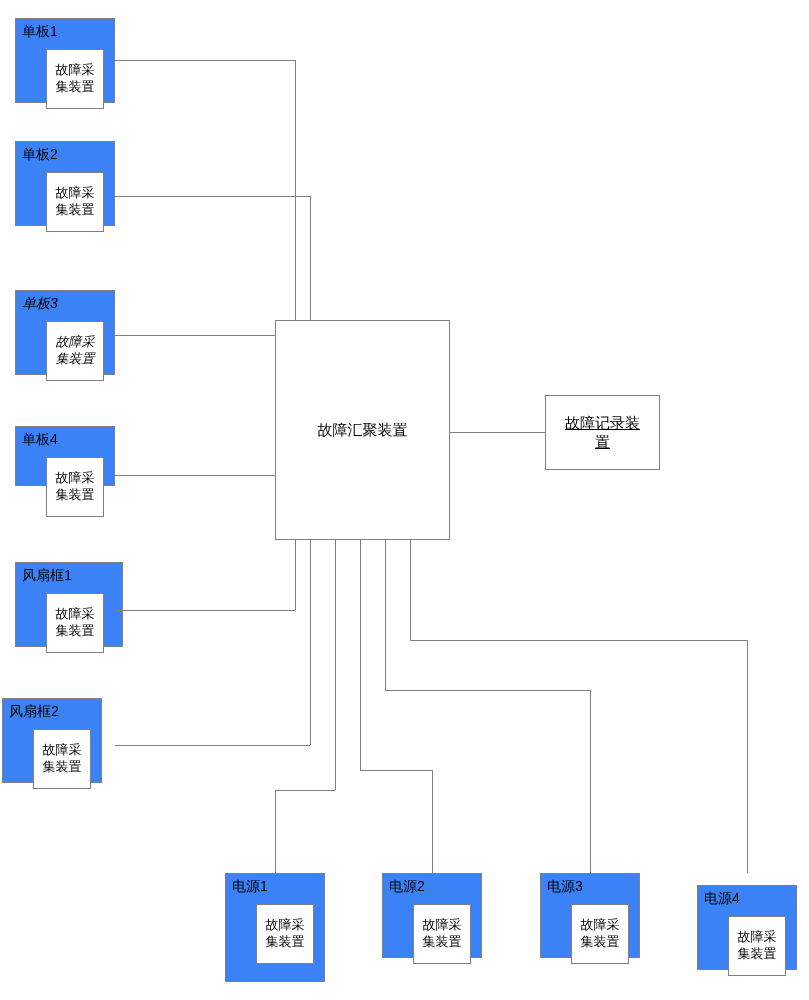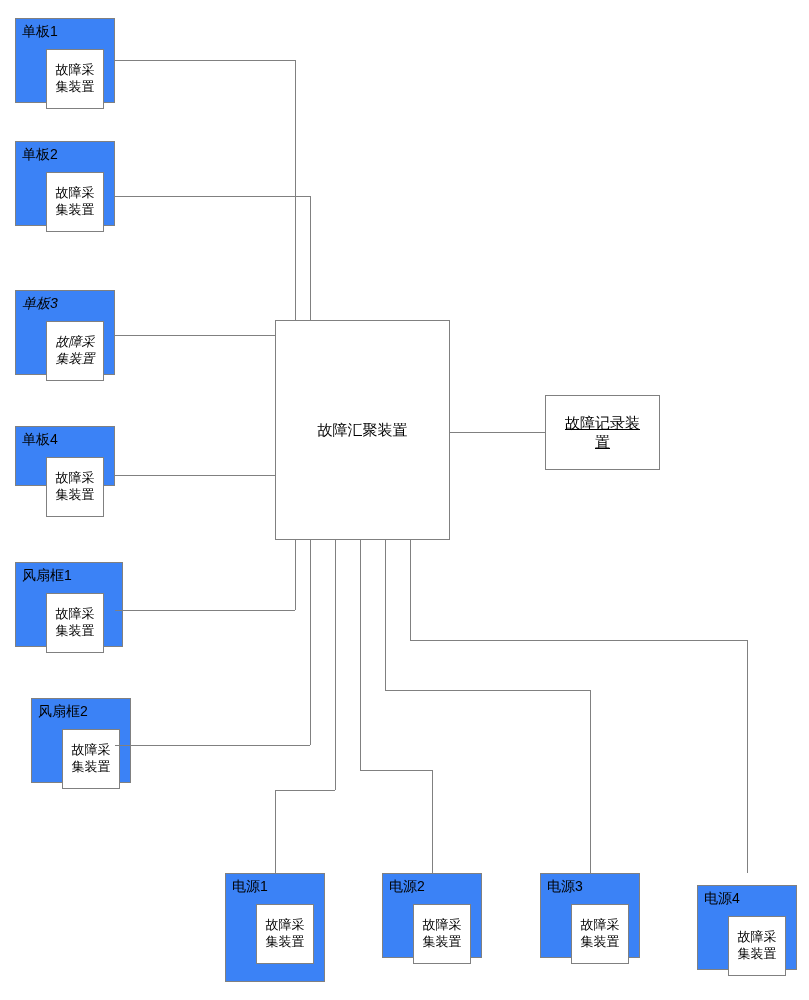--- a/index.html
+++ b/index.html
@@ -89,21 +89,21 @@
 </div>
 
 <div class="outer-box" style="left:15px; top:562px; width:108px; height:85px;">
   <div class="box-title">风扇框1</div>
   <div class="inner-box" style="left:30px; top:30px; width:58px;">
     <span style="white-space:pre-line;">故障采
 集装置</span>
   </div>
 </div>
 
-<div class="outer-box" style="left:31px; top:698px; width:100px; height:85px;">
+<div class="outer-box" style="left:2px; top:698px; width:100px; height:85px;">
   <div class="box-title">风扇框2</div>
   <div class="inner-box" style="left:30px; top:30px; width:58px;">
     <span style="white-space:pre-line;">故障采
 集装置</span>
   </div>
 </div>
 
 <div class="center-box" style="left:275px; top:320px; width:175px; height:220px;">
   <span>故障汇聚装置</span>
 </div>

